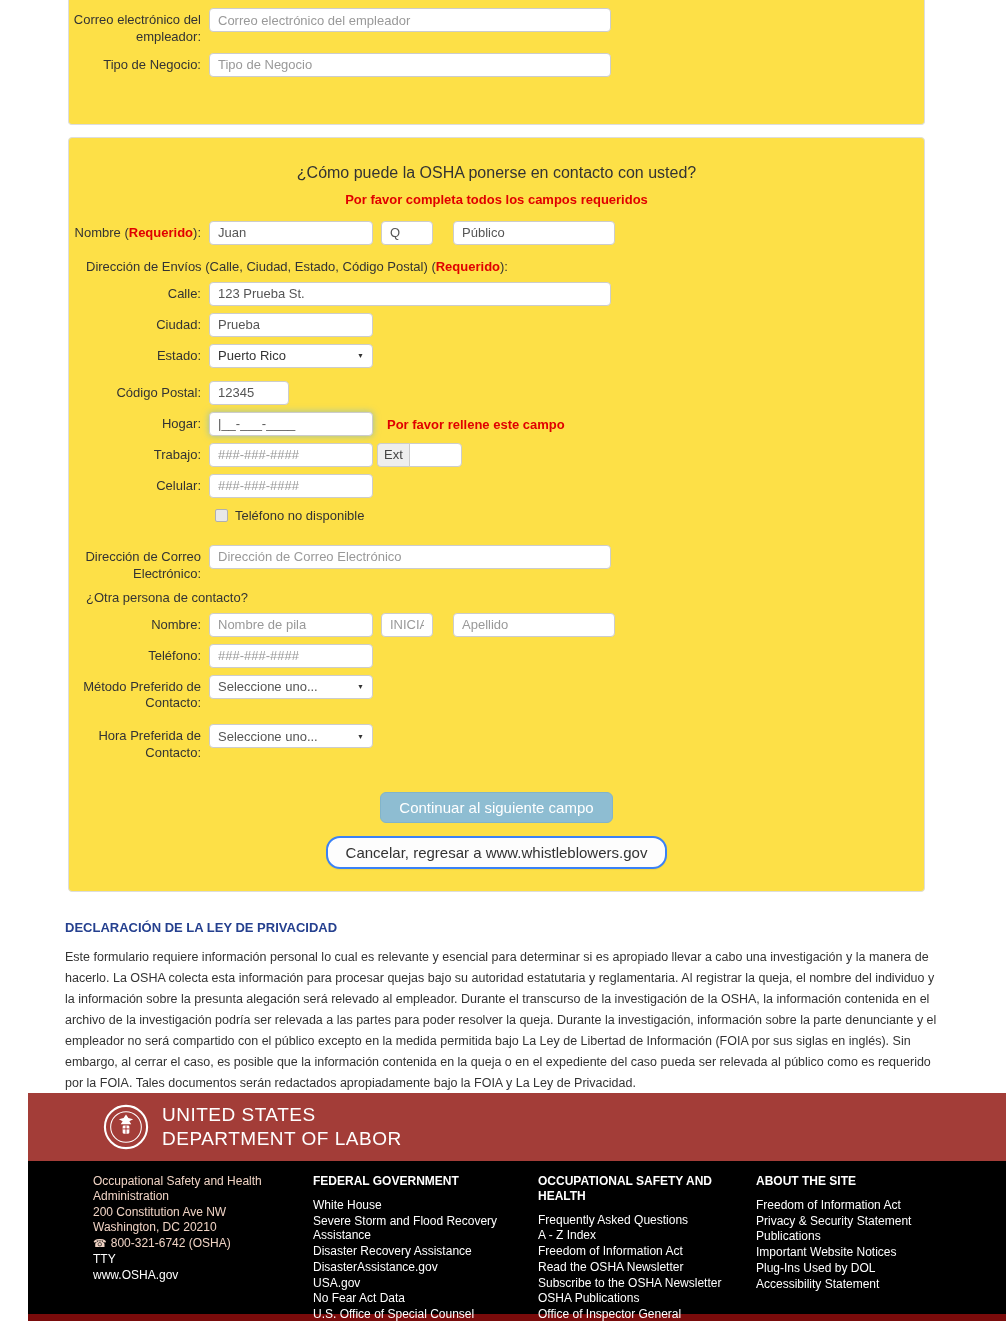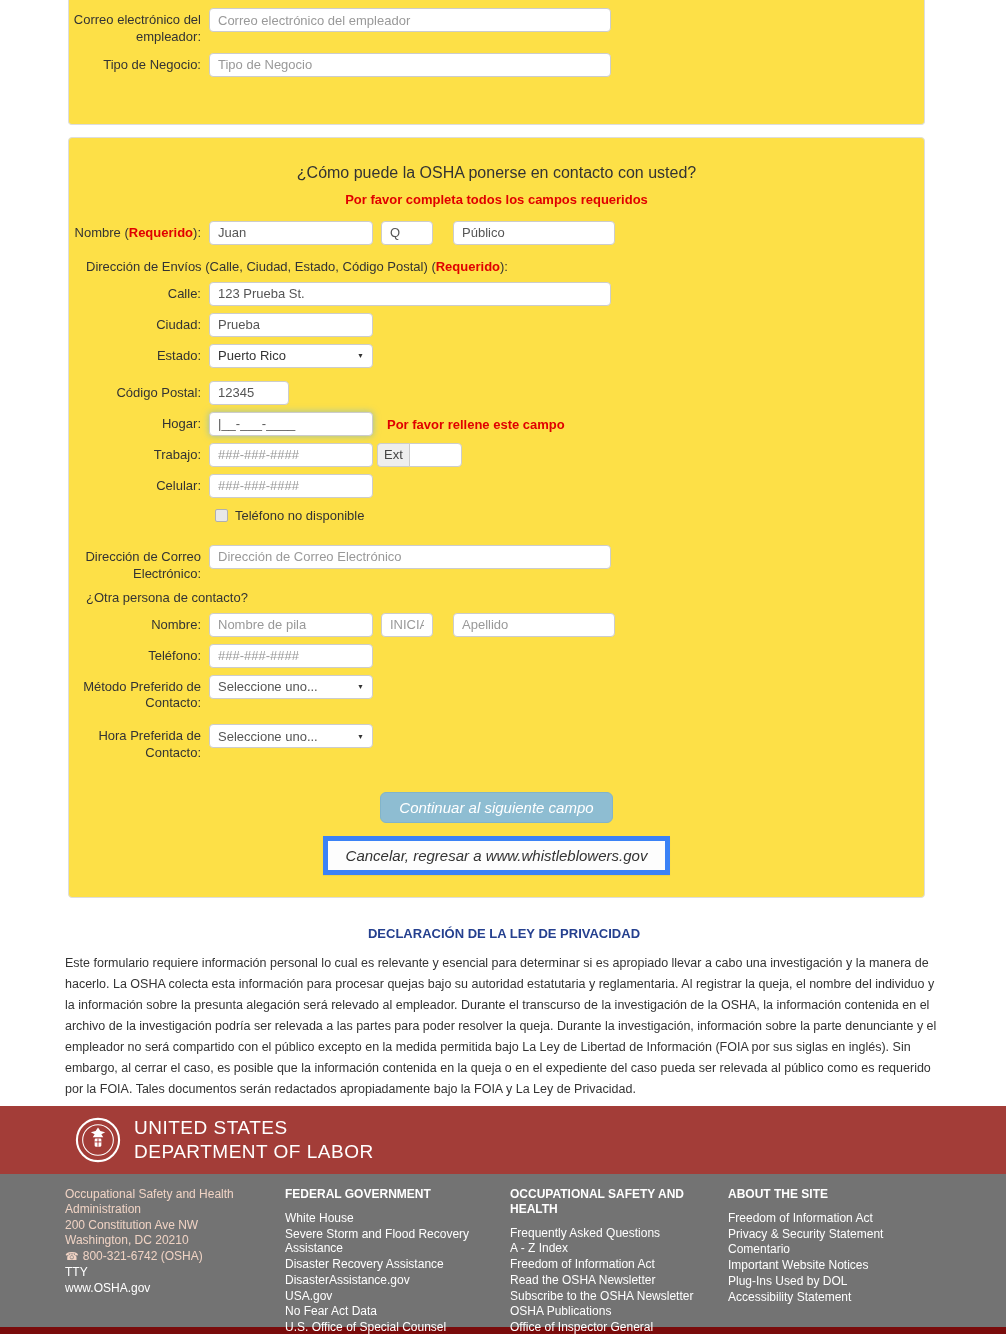--- a/index.html
+++ b/index.html
@@ -48,43 +48,43 @@
   .cb-row { margin: 10px 0 22px 146px; display: flex; align-items: center; }
   .cb-box { width: 13px; height: 13px; background: #e8e8e8; border: 1px solid #b0b0b0;
             border-radius: 2px; display: inline-block; margin-right: 7px; }
 
   
   .form-title { text-align: center; font-size: 16px; color: #333; margin: 2px 0 10px 0; }
   .req-banner { text-align: center; color: #e00000; font-weight: bold; margin-bottom: 14px; }
 
   
   .btn-area { text-align: center; margin-top: 30px; }
-  .btn { font-family: "Liberation Sans", sans-serif; font-size: 15px; cursor: pointer; font-style: italic; }
+  .btn { font-family: "Liberation Sans", sans-serif; font-size: 15px; cursor: pointer; }
   .btn-continue { background: #8ebdd2; border: 1px solid #82b4ca; color: #fff;
                   border-radius: 6px; padding: 6px 18px; }
-  .btn-cancel { background: #fdfdfd; border: 5px solid #3b82f6; color: #333;
-                border-radius: 0; padding: 6px 18px; margin-top: 13px;
+  .btn-cancel { background: #fdfdfd; border: 2px solid #3b82f6; color: #333;
+                border-radius: 14px; padding: 6px 18px; margin-top: 13px;
                 box-shadow: 0 1px 1px rgba(0,0,0,.05); }
 
   
   .decl { width: 878px; margin: 28px 0 0 65px; }
-  .decl-heading { text-align: center; font-weight: bold; color: #25408f;
+  .decl-heading { text-align: left; font-weight: bold; color: #25408f;
                   font-size: 13px; margin: 14px 0 12px 0; }
   .decl p { font-size: 12.5px; line-height: 1.68; color: #333; }
   .decl a { color: #4577c9; text-decoration: none; }
   .omb-line { text-align: center; margin-top: 16px; }
 
   
-  .footer { position: absolute; left: 0; bottom: 3px; width: 1006px; }
+  .footer { position: absolute; left: 0; bottom: 16px; width: 1006px; padding-left: 28px; }
   .footer-top { background: #a33d38; height: 68px; display: flex; align-items: center;
                 padding-left: 75px; }
   .seal { width: 46px; height: 46px; flex: 0 0 46px; }
   .brand { margin-left: 13px; color: #fff; font-size: 19px; line-height: 1.28;
            letter-spacing: .5px; }
-  .footer-main { background: #737373; height: 153px; display: flex; padding: 13px 0 0 65px; }
+  .footer-main { background: #000000; height: 153px; display: flex; padding: 13px 0 0 65px; }
   .fcol { color: #fff; font-size: 12px; line-height: 1.23; }
   .fcol-agency { width: 220px; color: #f0d3c4; }
   .fcol-agency div { margin-bottom: 1px; }
   .fcol-2 { width: 225px; }
   .fcol-3 { width: 218px; }
   .fcol-4 { width: 200px; }
   .fcol h4 { font-size: 12px; font-weight: bold; color: #fff; margin-bottom: 9px; }
   .fcol a { display: block; color: #fff; text-decoration: none; margin-bottom: 1px; }
   .phone-ico { font-size: 11px; margin-right: 4px; }
   .agency-link { color: #f0d3c4; text-decoration: none; display: block; }
@@ -264,21 +264,21 @@
           <a href="#">Office of Inspector General</a>
         </div>
     </div>
 
     <div class="fcol fcol-4">
       <h4>ABOUT THE SITE</h4>
       <div>
 
       <a href="#">Freedom of Information Act</a>
           <a href="#">Privacy &amp; Security Statement</a>
-          <a href="#">Comentario</a>
+          <a href="#">Publications</a>
           <a href="#">Important Website Notices</a>
           <a href="#">Plug-Ins Used by DOL</a>
           <a href="#">Accessibility Statement</a>
         </div>
     </div>
   </div>
 
   <div class="footer-bottom"></div>
 </div>
 

